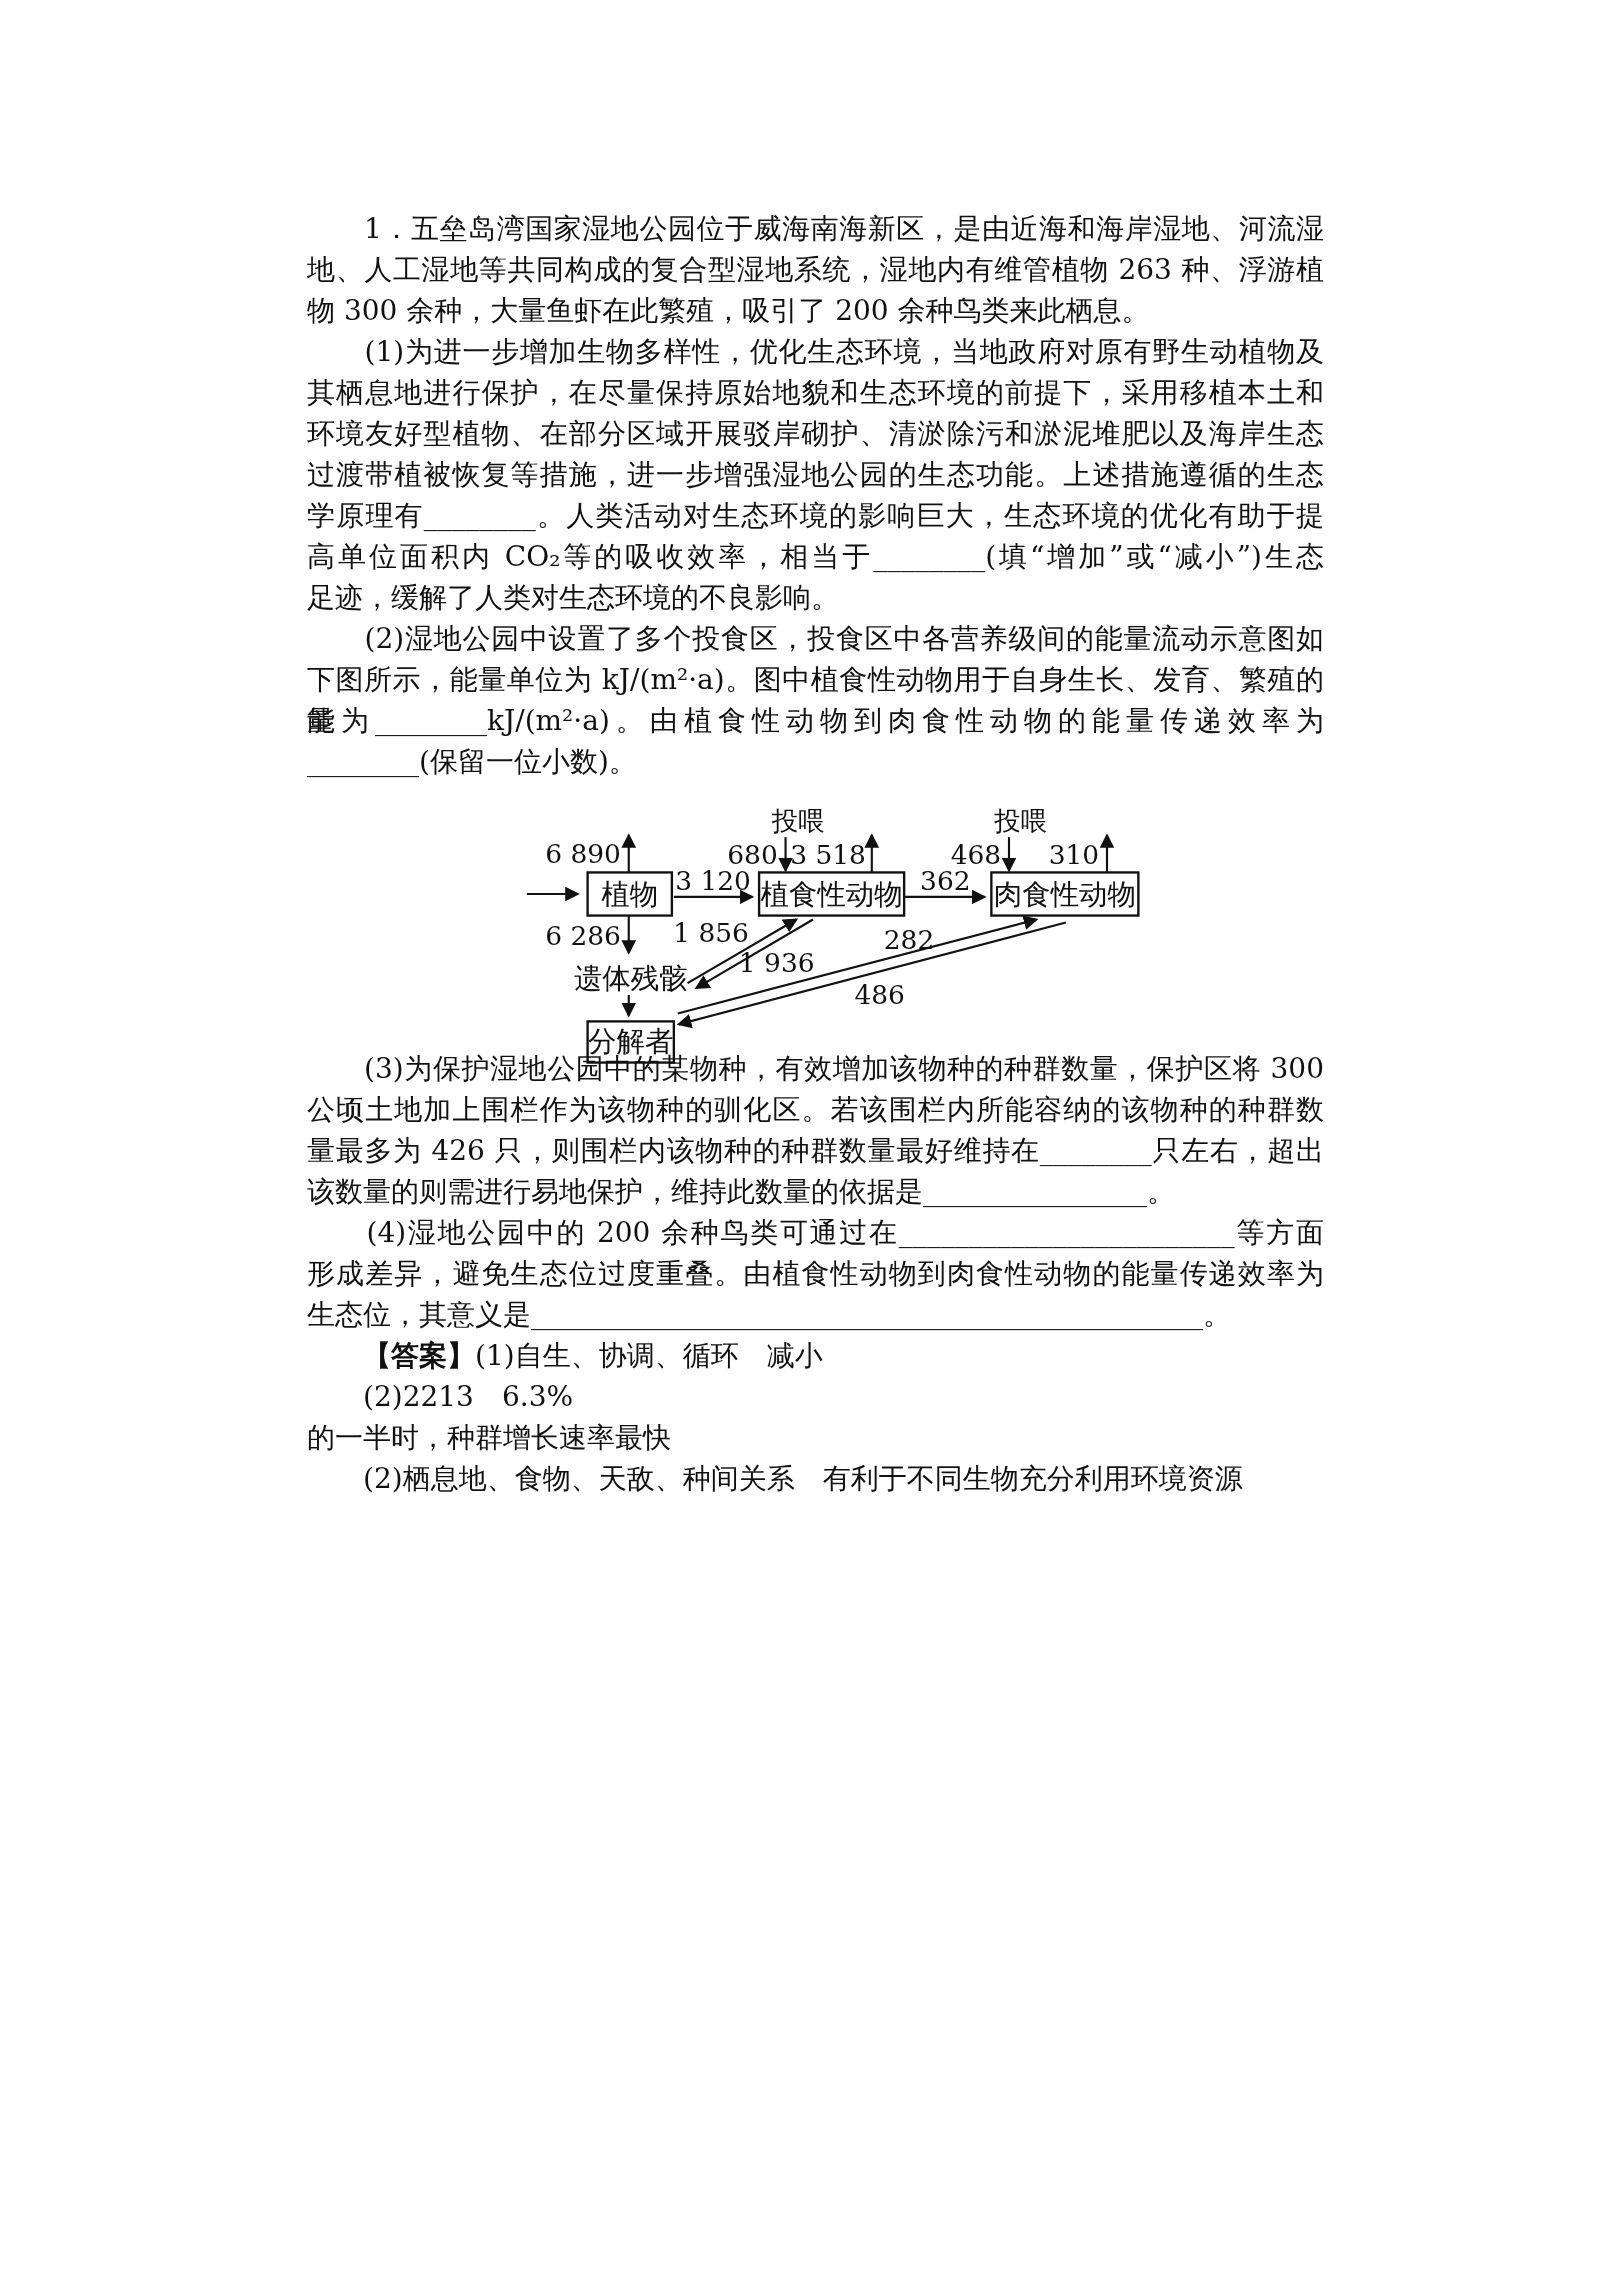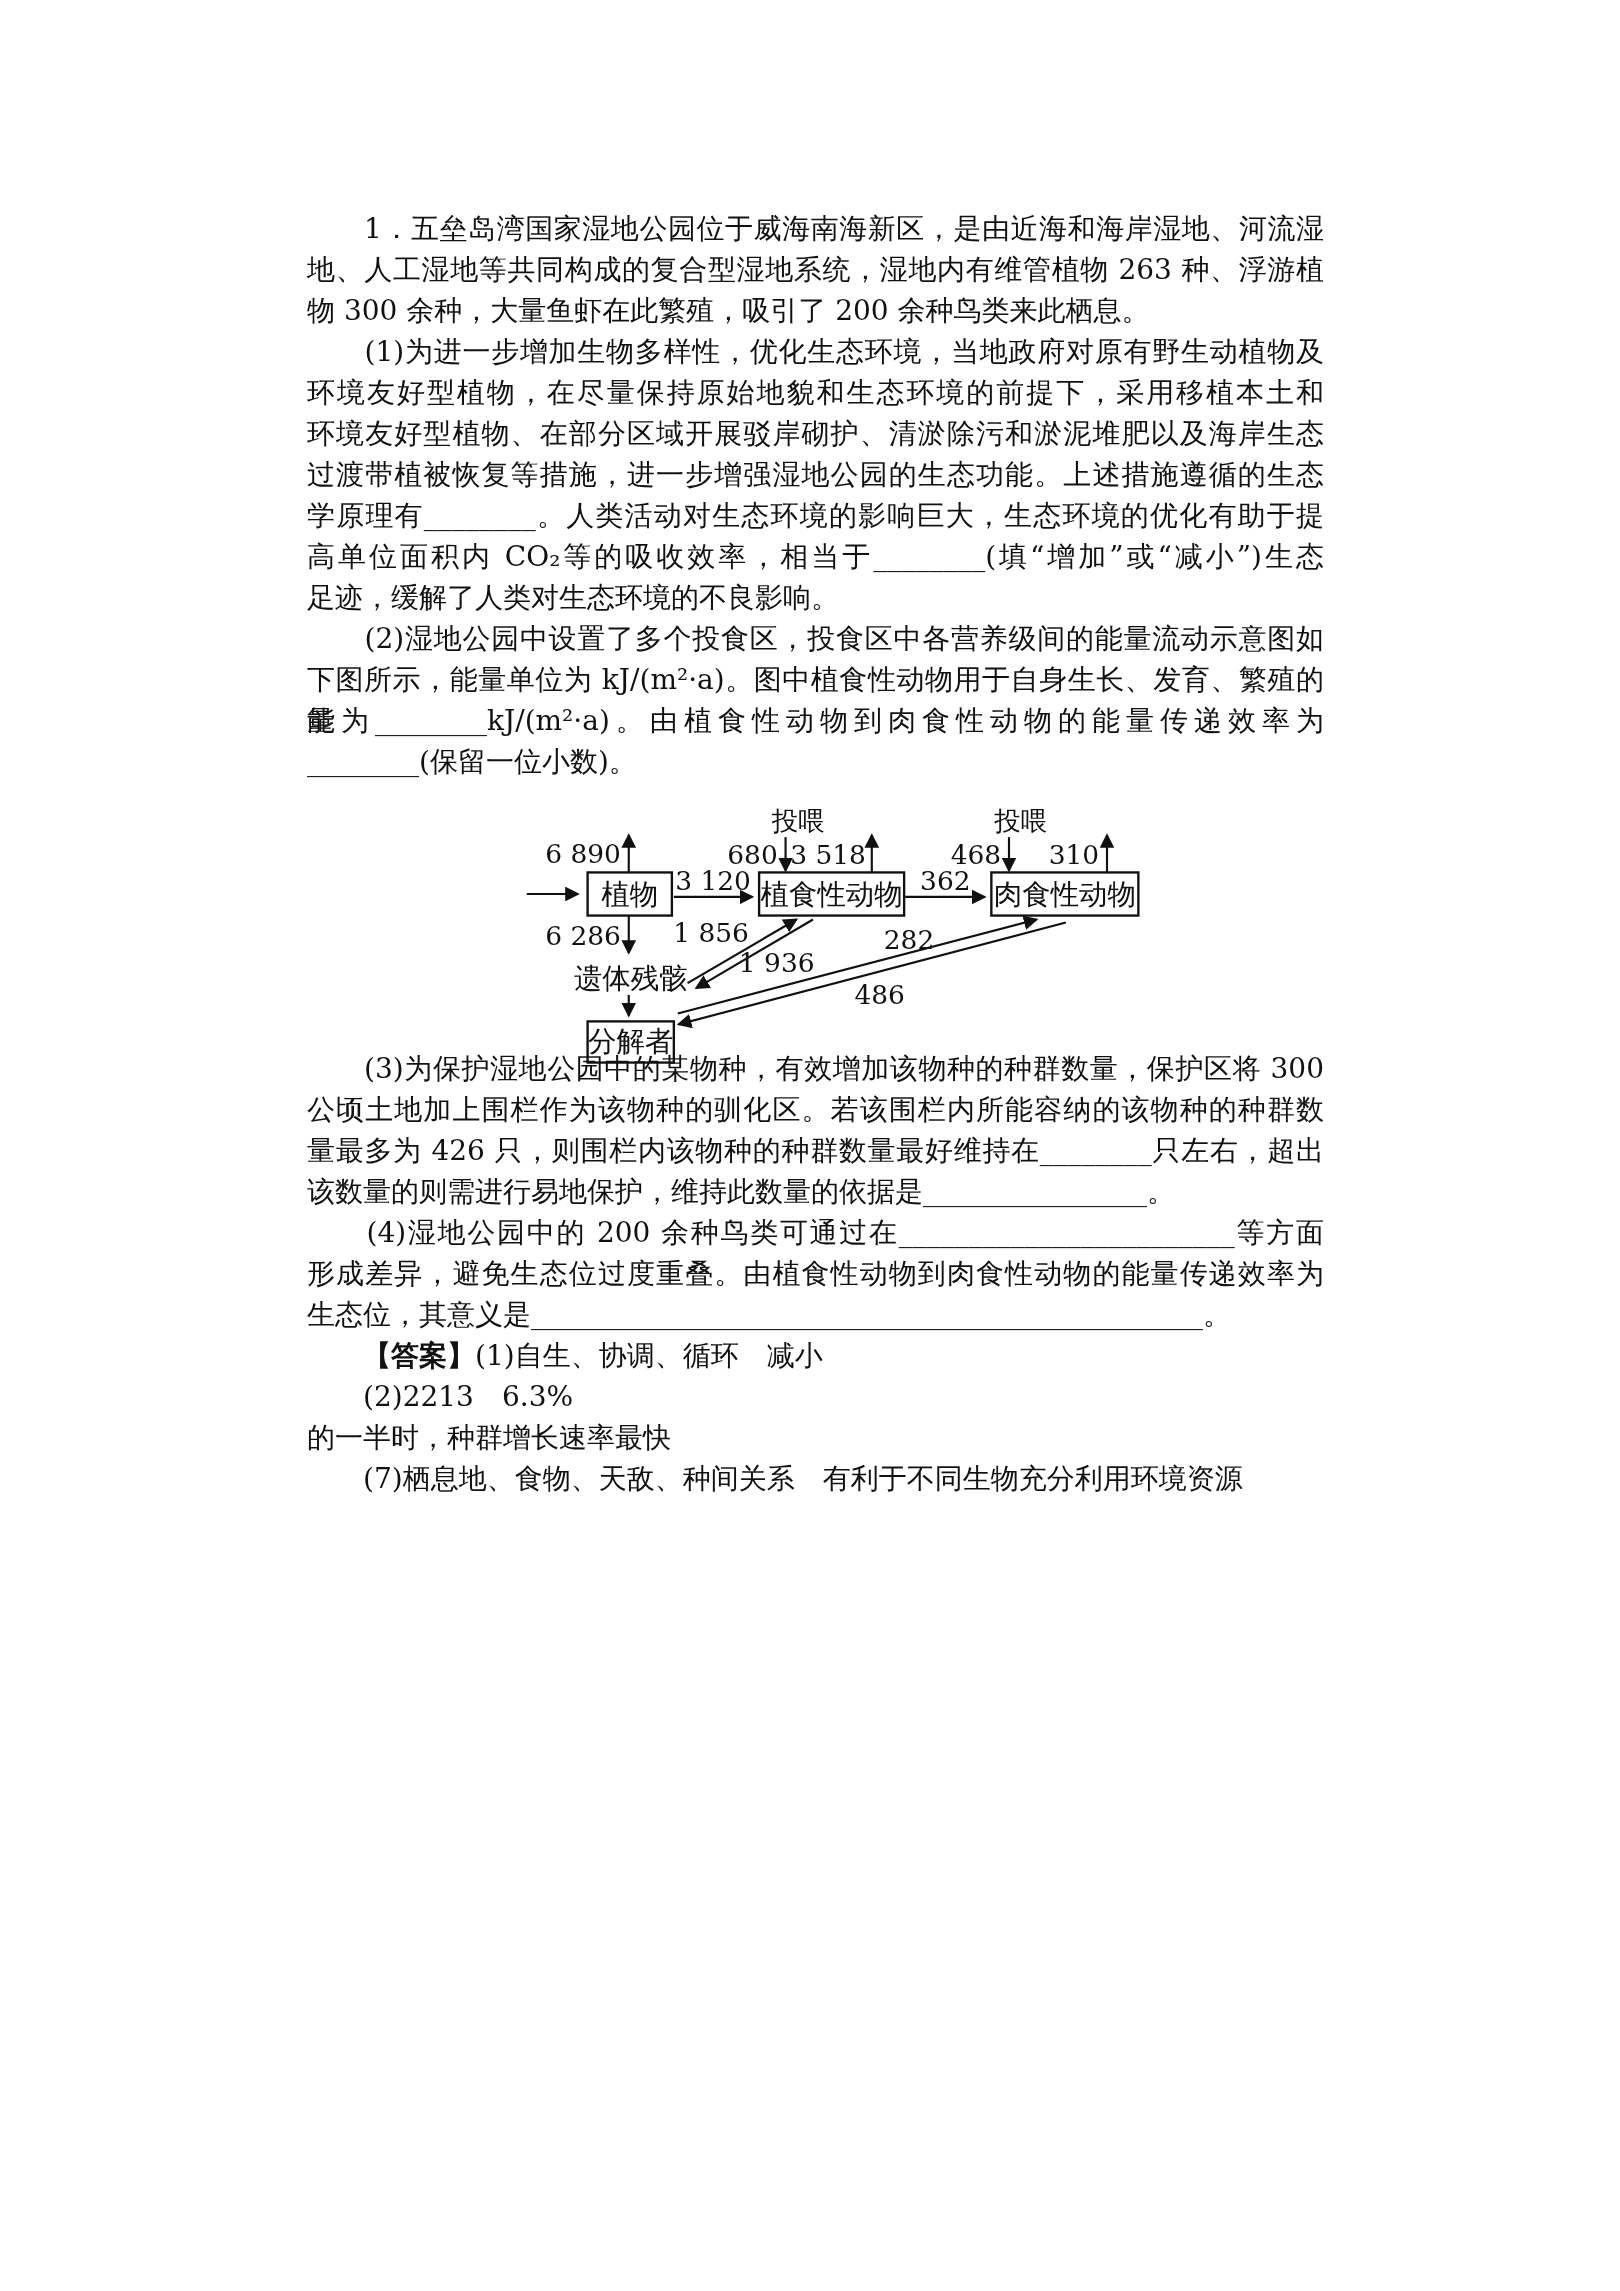--- a/index.html
+++ b/index.html
@@ -52,21 +52,21 @@
 </head>
 <body>
 
 <div class="page">
 
   <div class="tblock" id="lines-top">
       <div class="line">　　1．五垒岛湾国家湿地公园位于威海南海新区，是由近海和海岸湿地、河流湿</div>
       <div class="line">地、人工湿地等共同构成的复合型湿地系统，湿地内有维管植物 263 种、浮游植</div>
       <div class="line nj">物 300 余种，大量鱼虾在此繁殖，吸引了 200 余种鸟类来此栖息。</div>
       <div class="line">　　(1)为进一步增加生物多样性，优化生态环境，当地政府对原有野生动植物及</div>
-      <div class="line">环境友好型植物，在尽量保持原始地貌和生态环境的前提下，采用移植本土和</div>
+      <div class="line">其栖息地进行保护，在尽量保持原始地貌和生态环境的前提下，采用移植本土和</div>
       <div class="line">环境友好型植物、在部分区域开展驳岸砌护、清淤除污和淤泥堆肥以及海岸生态</div>
       <div class="line">过渡带植被恢复等措施，进一步增强湿地公园的生态功能。上述措施遵循的生态</div>
       <div class="line">学原理有________。人类活动对生态环境的影响巨大，生态环境的优化有助于提</div>
       <div class="line">高单位面积内 CO₂等的吸收效率，相当于________(填“增加”或“减小”)生态</div>
       <div class="line nj">足迹，缓解了人类对生态环境的不良影响。</div>
       <div class="line">　　(2)湿地公园中设置了多个投食区，投食区中各营养级间的能量流动示意图如</div>
       <div class="line">下图所示，能量单位为 kJ/(m²·a)。图中植食性动物用于自身生长、发育、繁殖的能</div>
       <div class="line">量为________kJ/(m²·a)。由植食性动物到肉食性动物的能量传递效率为</div>
       <div class="line nj">________(保留一位小数)。</div>
     </div>
@@ -137,17 +137,17 @@
       <div class="line">　　(3)为保护湿地公园中的某物种，有效增加该物种的种群数量，保护区将 300</div>
       <div class="line">公顷土地加上围栏作为该物种的驯化区。若该围栏内所能容纳的该物种的种群数</div>
       <div class="line">量最多为 426 只，则围栏内该物种的种群数量最好维持在________只左右，超出</div>
       <div class="line nj">该数量的则需进行易地保护，维持此数量的依据是________________。</div>
       <div class="line">　　(4)湿地公园中的 200 余种鸟类可通过在________________________等方面</div>
       <div class="line">形成差异，避免生态位过度重叠。由植食性动物到肉食性动物的能量传递效率为</div>
       <div class="line nj">生态位，其意义是________________________________________________。</div>
       <div class="line nj">　　<b>【答案】</b>(1)自生、协调、循环　减小</div>
       <div class="line nj">　　(2)2213　6.3%</div>
       <div class="line nj">的一半时，种群增长速率最快</div>
-      <div class="line nj">　　(7)栖息地、食物、天敌、种间关系　有利于不同生物充分利用环境资源</div>
+      <div class="line nj">　　(2)栖息地、食物、天敌、种间关系　有利于不同生物充分利用环境资源</div>
     </div>
 
 </div>
 
 
 </body></html>

